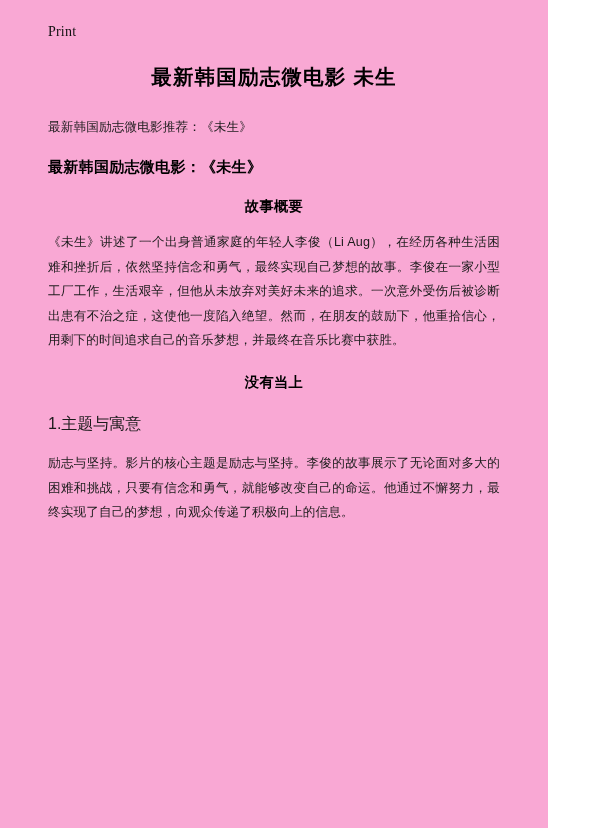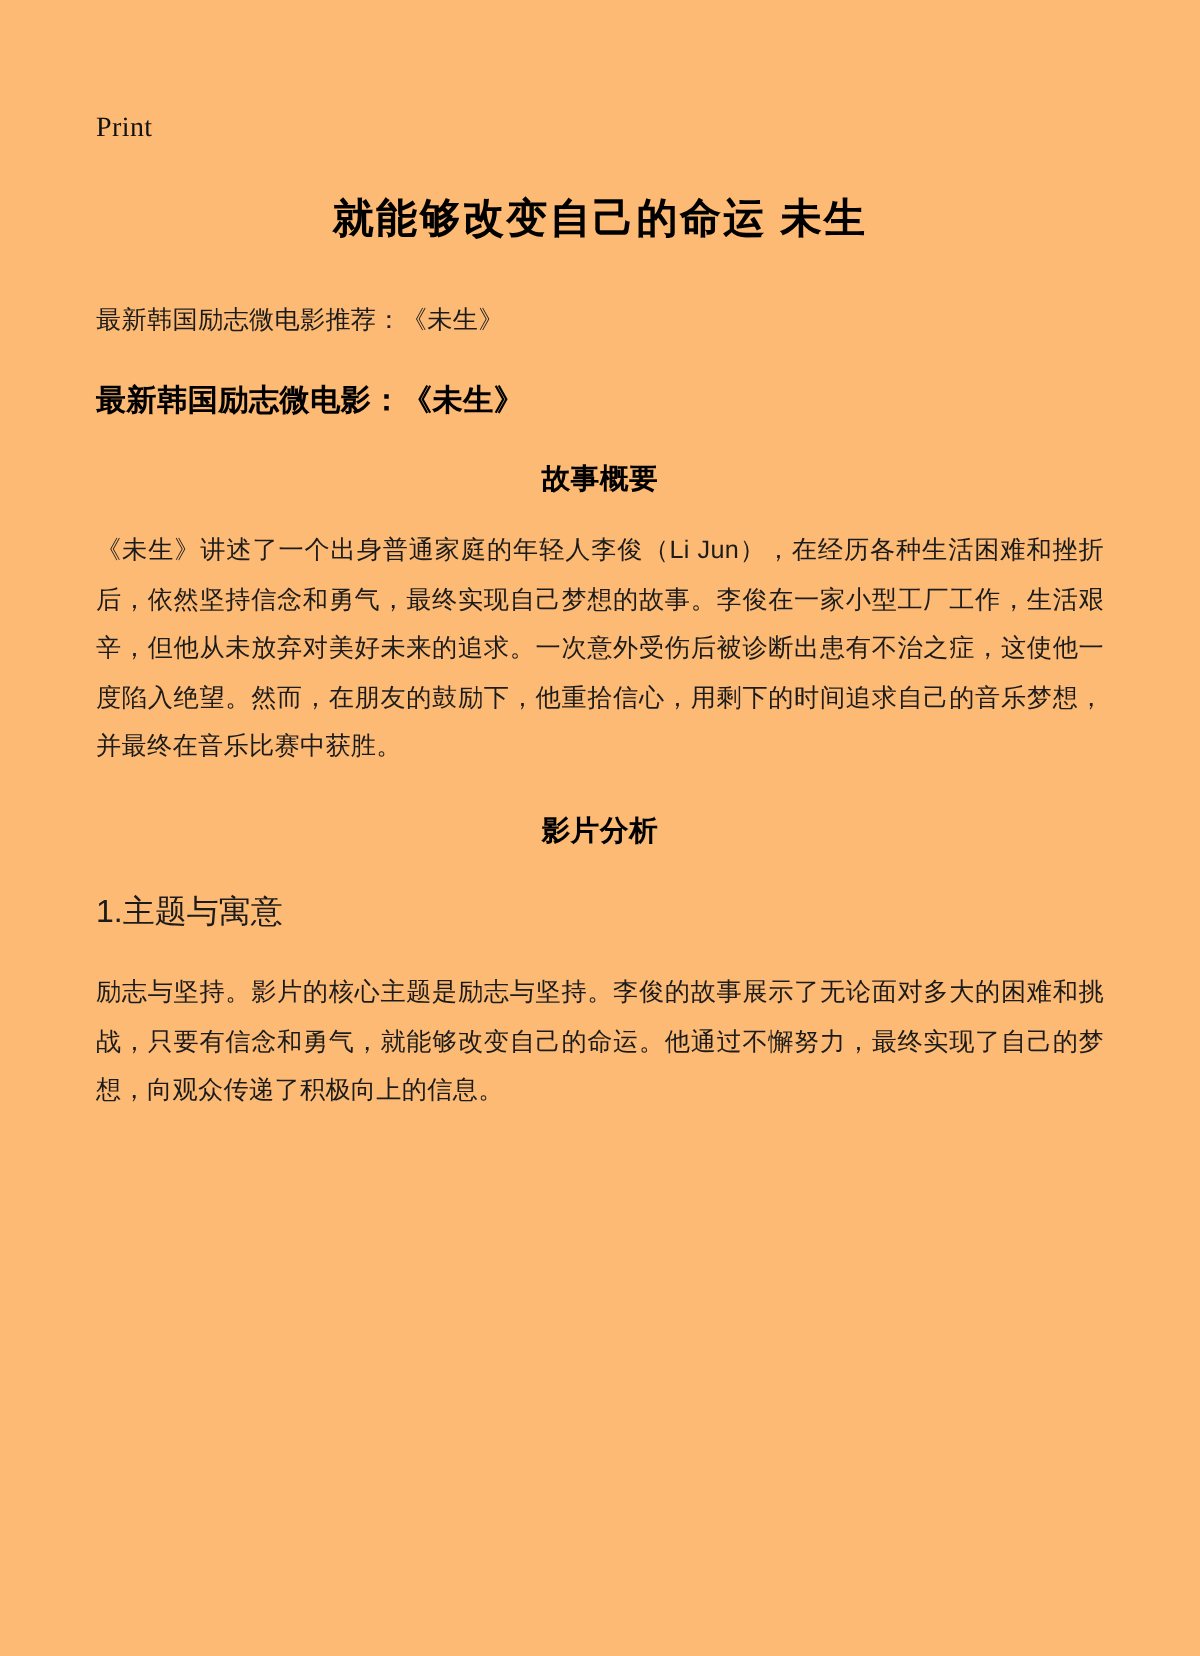--- a/index.html
+++ b/index.html
@@ -9,25 +9,25 @@
   body {
     width: 600px;
     height: 828px;
     background: #ffffff;
     font-family: "Liberation Serif", serif;
     color: #1a1a1a;
     overflow: hidden;
   }
   .page {
     position: relative;
-    width: 600px;
+    width: 548px;
     height: 828px;
     box-sizing: border-box;
-    padding: 57px 48px 0 48px;
-    background: #fdba74;
+    padding: 24px 48px 0 48px;
+    background: #f9a8d4;
   }
   .print-label {
     font-family: "Liberation Serif", serif;
     font-size: 14px;
     color: #111;
     letter-spacing: 0.2px;
     margin: 0 0 22px 0;
     line-height: 1.2;
   }
   h1.doc-title {
@@ -79,32 +79,32 @@
     color: #1b1b1b;
   }
 </style>
 </head>
 <body>
 
 <div class="page">
 
   <div class="print-label">Print</div>
 
-  <h1 class="doc-title">就能够改变自己的命运  未生</h1>
+  <h1 class="doc-title">最新韩国励志微电影  未生</h1>
 
   <p class="para lead">最新韩国励志微电影推荐：《未生》</p>
 
 
   <h2 class="sub">最新韩国励志微电影：《未生》</h2>
 
 
 
   <h2 class="section">故事概要</h2>
 
-  <p class="para">《未生》讲述了一个出身普通家庭的年轻人李俊（Li Jun），在经历各种生活困难和挫折后，依然坚持信念和勇气，最终实现自己梦想的故事。李俊在一家小型工厂工作，生活艰辛，但他从未放弃对美好未来的追求。一次意外受伤后被诊断出患有不治之症，这使他一度陷入绝望。然而，在朋友的鼓励下，他重拾信心，用剩下的时间追求自己的音乐梦想，并最终在音乐比赛中获胜。</p>
+  <p class="para">《未生》讲述了一个出身普通家庭的年轻人李俊（Li Aug），在经历各种生活困难和挫折后，依然坚持信念和勇气，最终实现自己梦想的故事。李俊在一家小型工厂工作，生活艰辛，但他从未放弃对美好未来的追求。一次意外受伤后被诊断出患有不治之症，这使他一度陷入绝望。然而，在朋友的鼓励下，他重拾信心，用剩下的时间追求自己的音乐梦想，并最终在音乐比赛中获胜。</p>
 
-  <h2 class="section">影片分析</h2>
+  <h2 class="section">没有当上</h2>
 
   <p class="numbered">1.主题与寓意</p>
 
   <p class="para">励志与坚持。影片的核心主题是励志与坚持。李俊的故事展示了无论面对多大的困难和挑战，只要有信念和勇气，就能够改变自己的命运。他通过不懈努力，最终实现了自己的梦想，向观众传递了积极向上的信息。</p>
 
 </div>
 
 </body></html>

